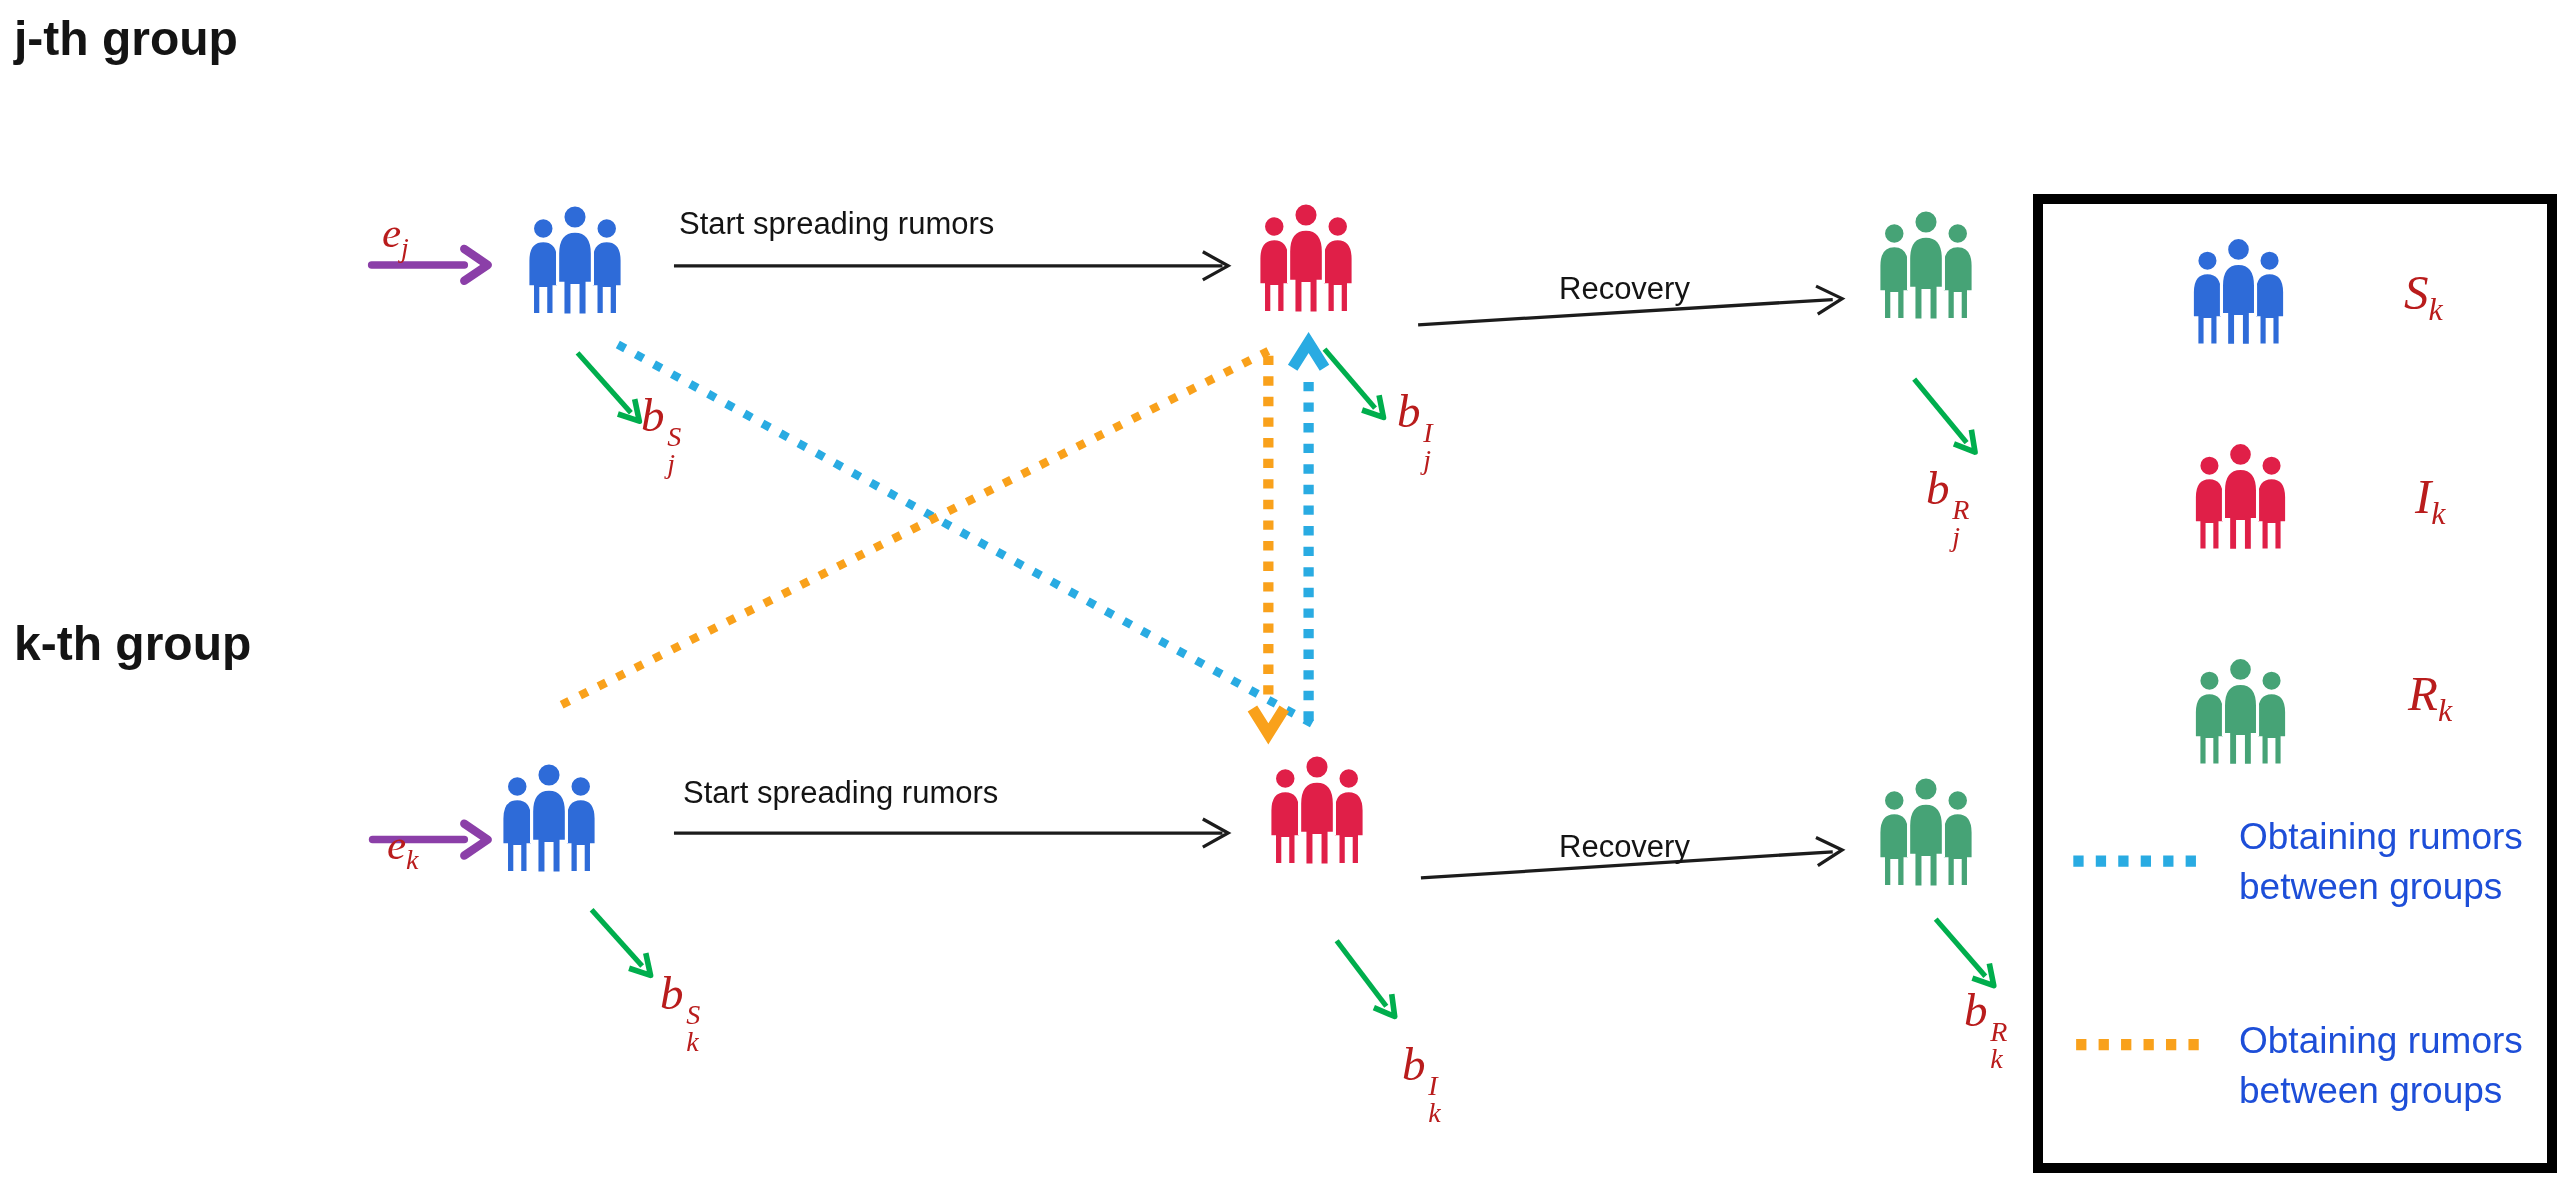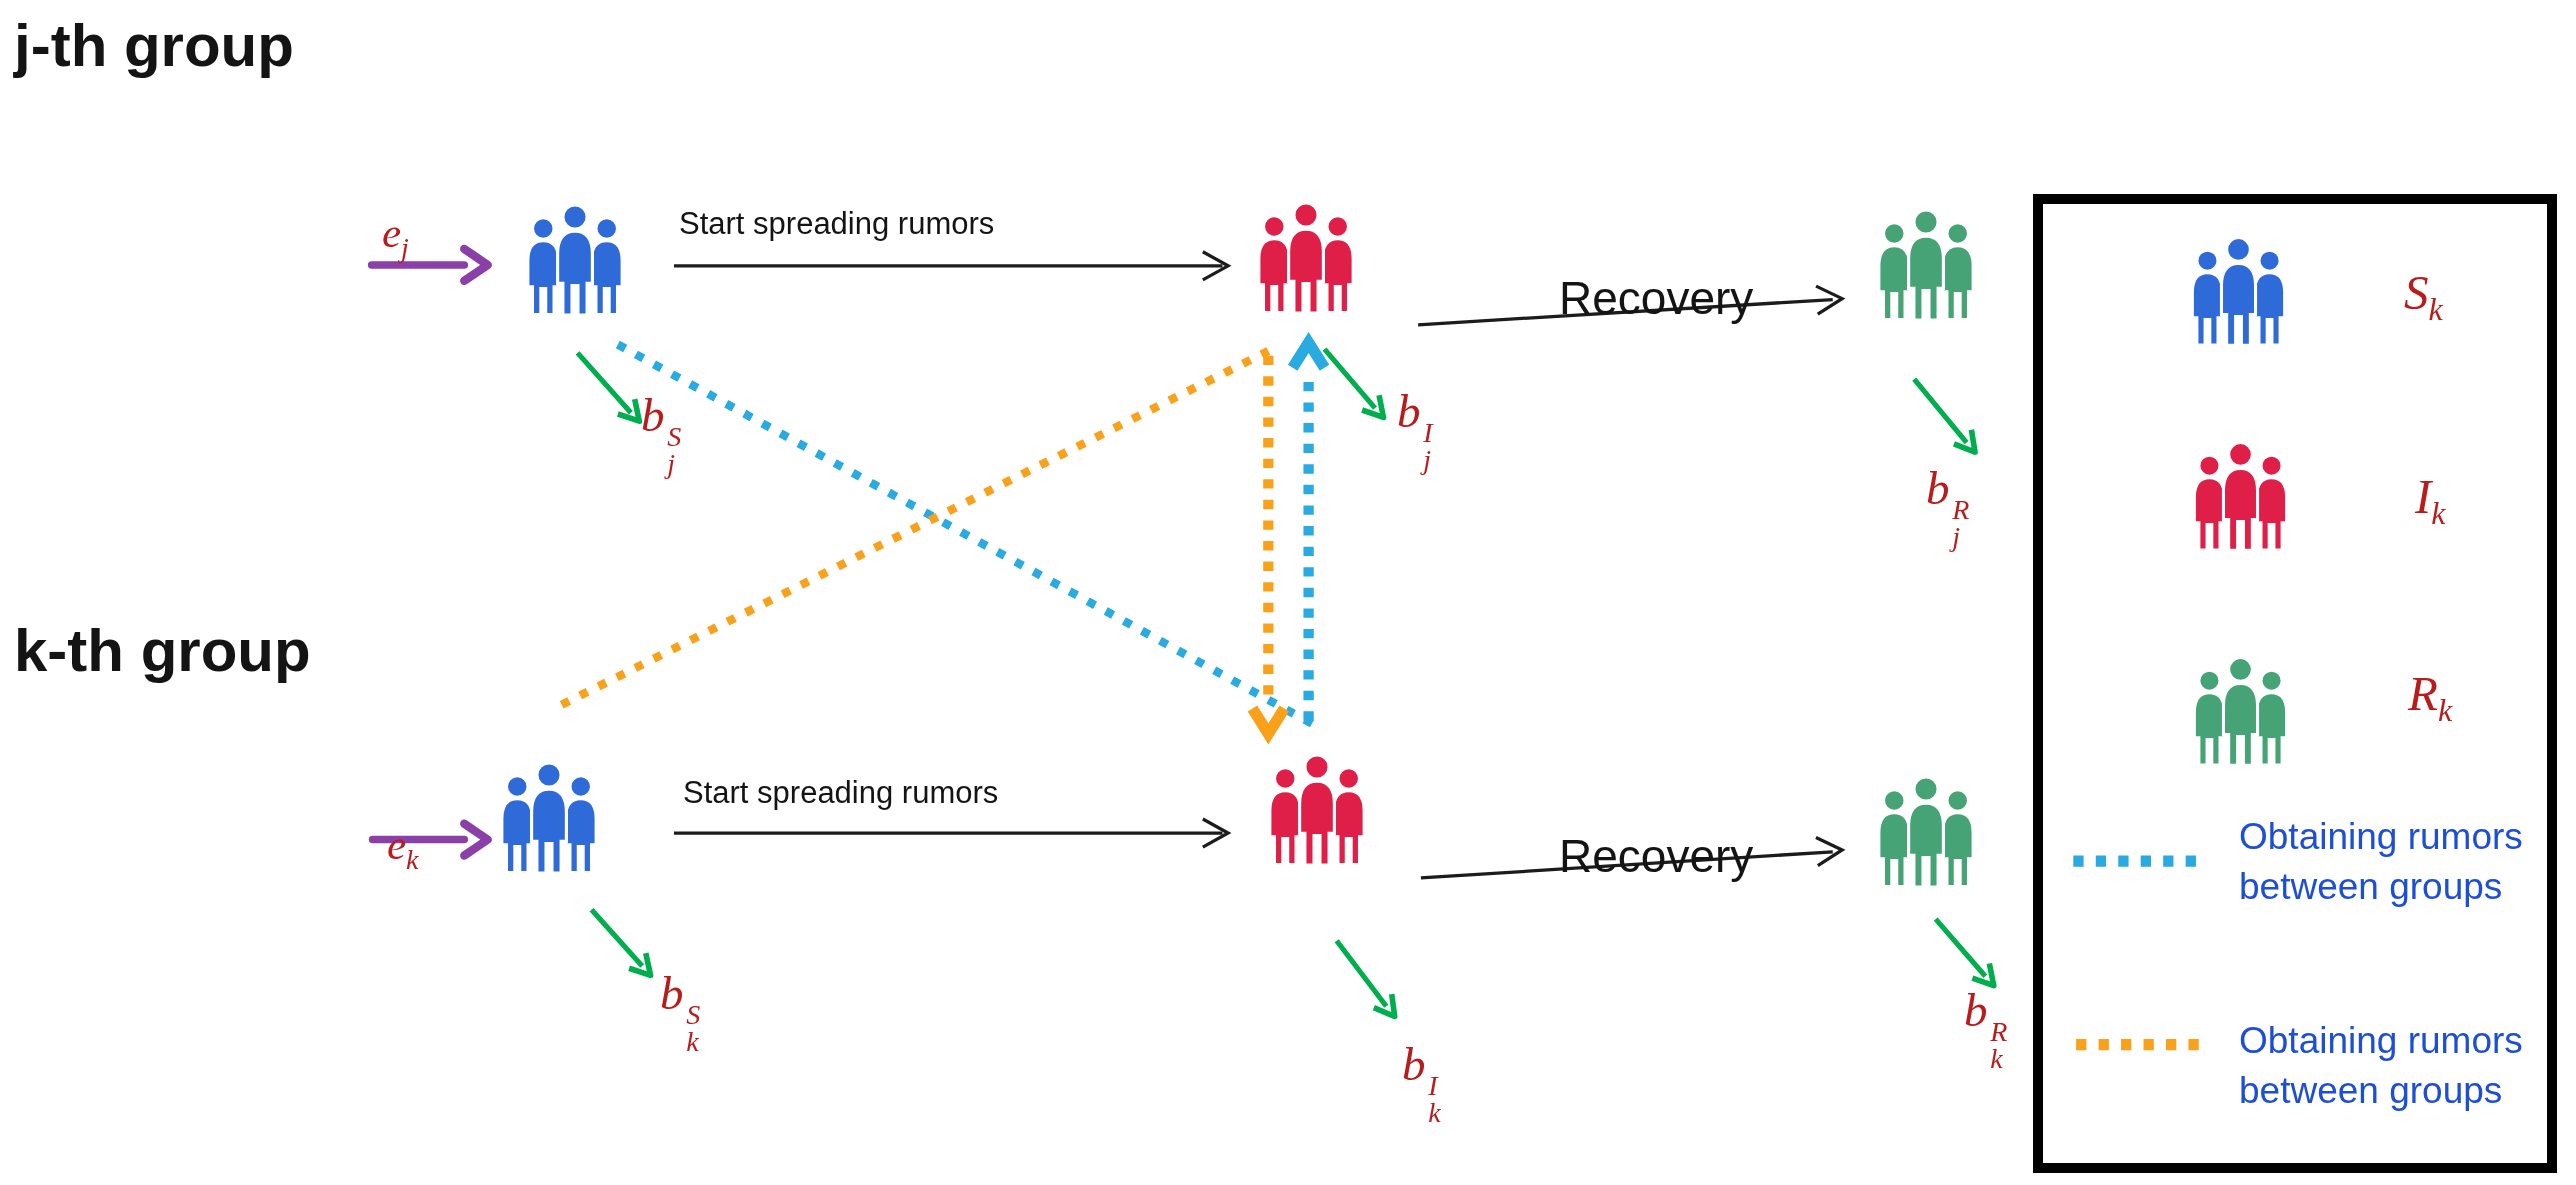--- a/index.html
+++ b/index.html
@@ -4,23 +4,23 @@
 <style>
   html,body{margin:0;padding:0;background:#ffffff;}
   #canvas{
     position:relative;
     width:2576px;height:1185px;
     background:#ffffff;
     font-family:"Liberation Sans",sans-serif;
     overflow:hidden;
   }
   .abs{position:absolute;}
-  .title{font-size:60px;font-weight:bold;color:#141414;letter-spacing:0px;}
+  .title{font-size:48px;font-weight:bold;color:#141414;letter-spacing:0px;}
   .flow-label{font-size:31px;color:#141414;}
-  .recovery-label{font-size:46px;color:#141414;}
+  .recovery-label{font-size:31px;color:#141414;}
   .math{font-family:"Liberation Serif",serif;font-style:italic;color:#b91c1c;}
   .math-e{font-size:43px;}
   .math-e .esub{font-size:28px;vertical-align:-0.35em;}
   .math-b{font-size:47px;}
   .stack{
     display:inline-flex;flex-direction:column;align-items:flex-start;
     font-size:28px;line-height:0.95;vertical-align:-0.55em;margin-left:2.8px;
   }
   .legend-math{font-size:49px;}
   .legend-math .esub{font-size:32px;vertical-align:-0.35em;}

